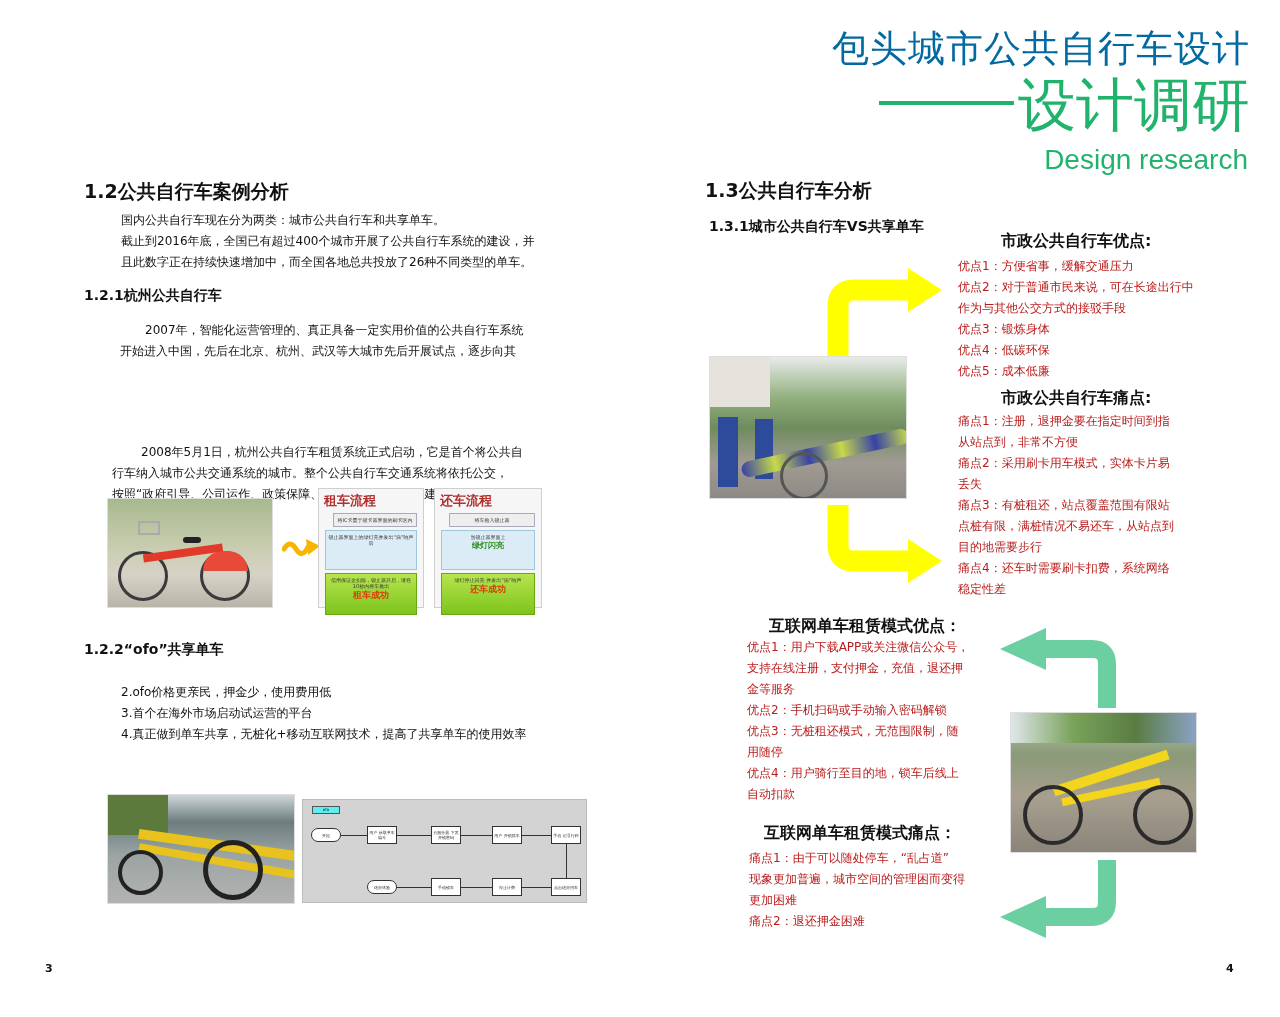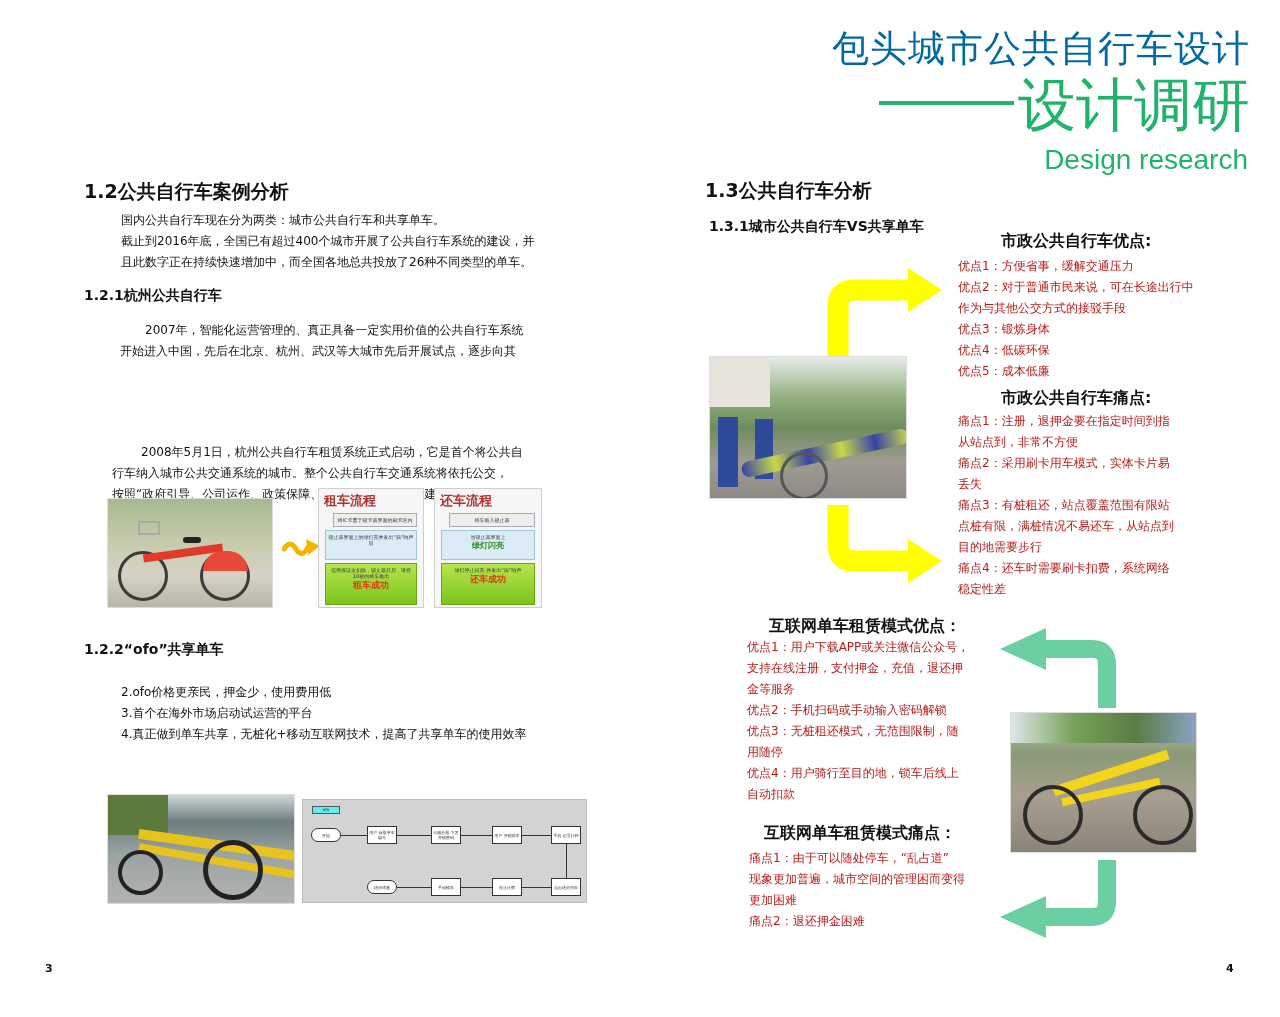--- a/index.html
+++ b/index.html
@@ -26,21 +26,21 @@
   .photo-ofo2 { background: linear-gradient(180deg, #b8c9a6 0%, #8a9a78 30%, #a89f8f 60%, #8a8479 100%); }
 
   .wheel { position: absolute; border-radius: 50%; border: 3px solid #333; }
   .frame { position: absolute; }
 
   
   .flow-card { border: 1px solid #cfcfcf; background: #f6f6f6; }
   .flow-title { font-size: 13px; color: #b0312e; font-weight: bold; padding: 3px 0 0 5px; }
   .flow-step { margin: 3px 6px; border: 1px solid #aab; font-size: 5px; color: #333; text-align: center; padding: 3px 2px; }
   .step-gray { background: #eee; }
-  .step-blue { background: #dcecf7; border-color: #9ec6dd; height: 30px; }
+  .step-blue { background: #dcecf7; border-color: #9ec6dd; height: 40px; }
   .step-green { background: linear-gradient(#b7e54d, #7cc41d); border-color: #6da513; height: 42px; }
   .step-green .big { font-size: 9px; color: #d83d0b; font-weight: bold; display: block; }
 
   
   .diagram { background: #d3d3d3; border: 1px solid #bbb; }
   .dnode { position: absolute; background: #fff; border: 1px solid #333; font-size: 4px; color: #333; text-align: center; display: flex; align-items: center; justify-content: center; }
   .dnode.round { border-radius: 8px; }
   .dline { position: absolute; background: #333; }
   .tag { position: absolute; background: #5ef0f0; border: 1px solid #555; font-size: 4px; text-align: center; }
 

